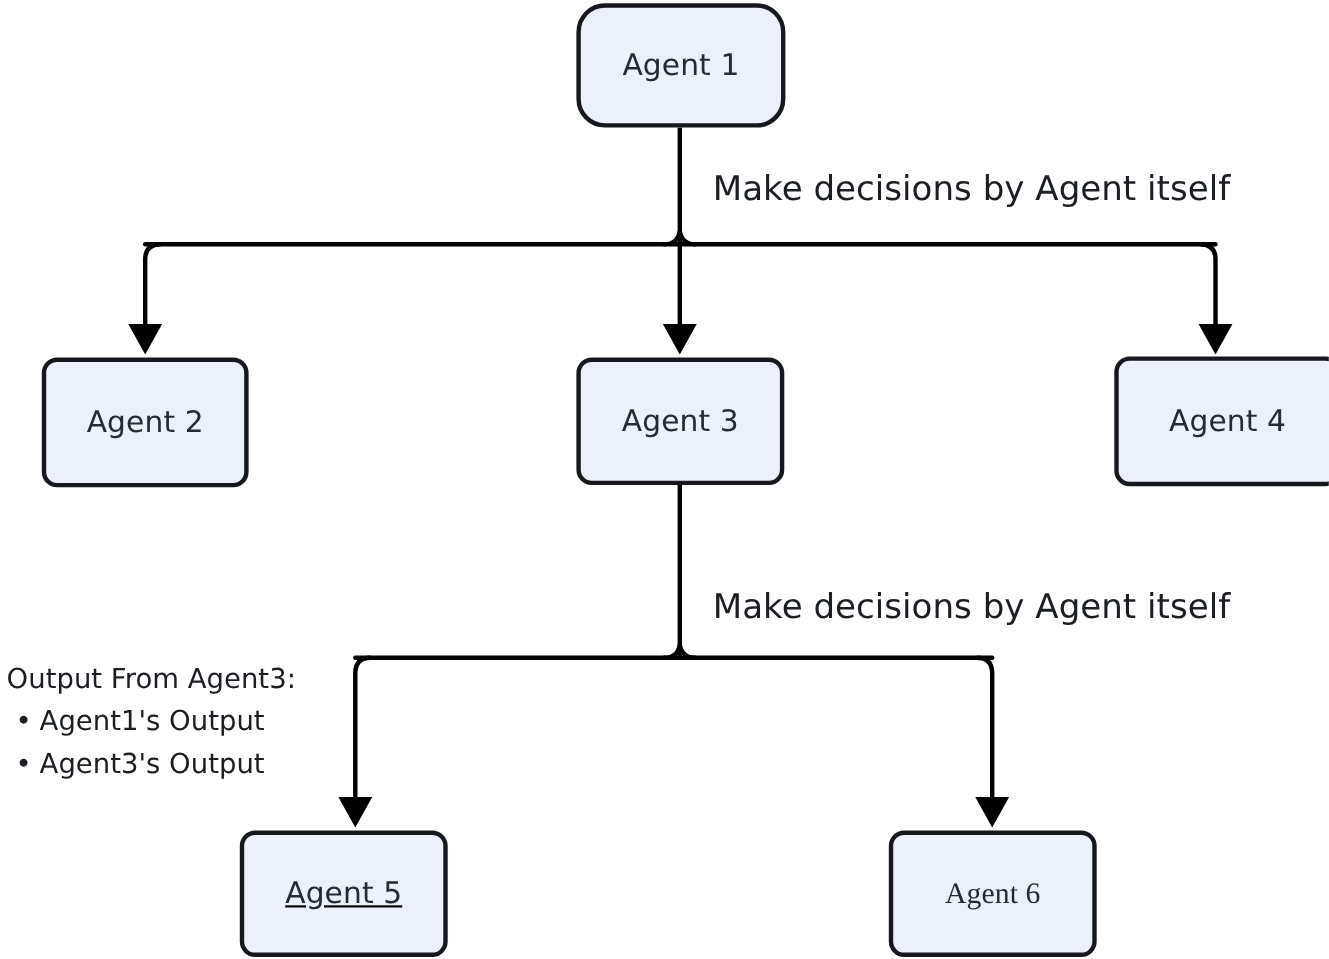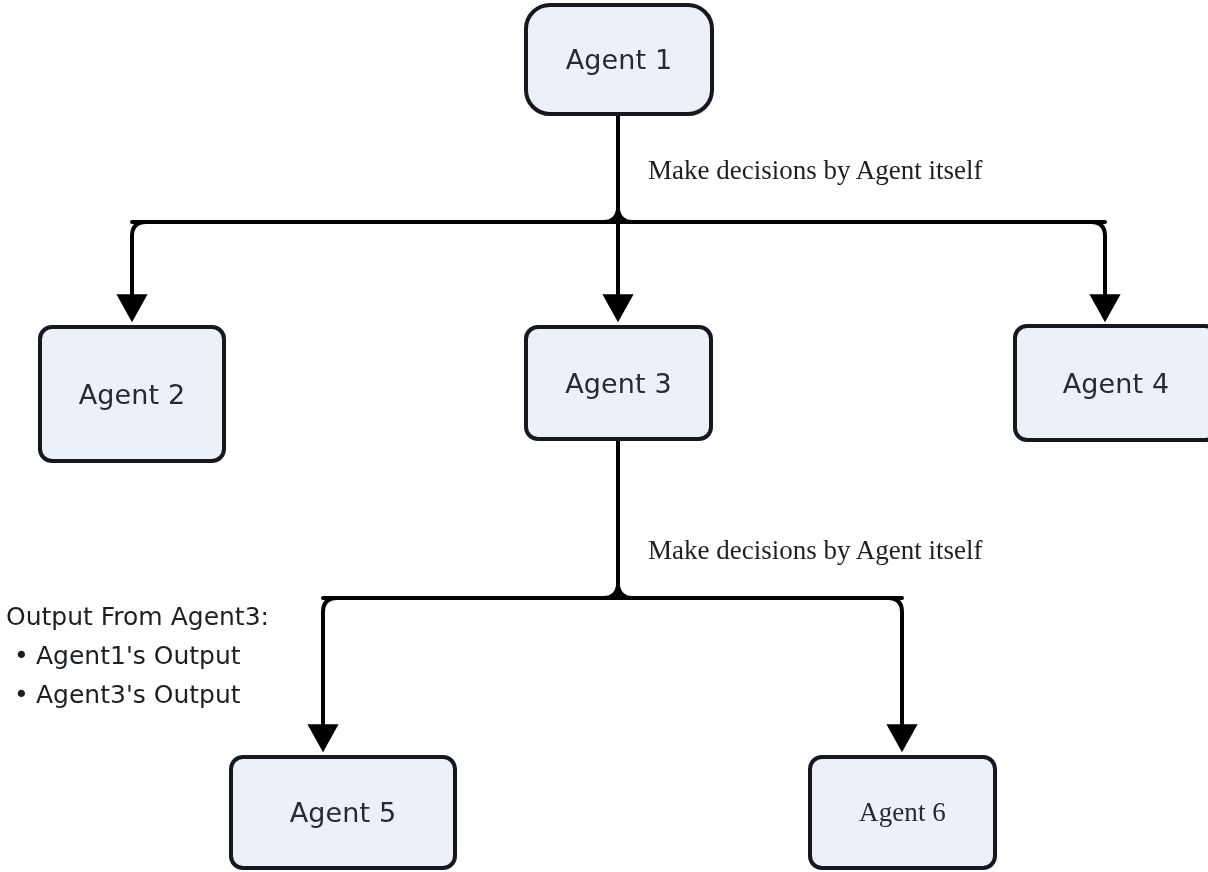--- a/index.html
+++ b/index.html
@@ -43,26 +43,25 @@
   .node-label {
     font-size: 27px;
     line-height: 1;
     color: #252b33;
     letter-spacing: 0.1px;
     white-space: nowrap;
   }
   
   .edge-label {
     position: absolute;
-    font-size: 27px;
+    font-size: 31px;
     line-height: 1.05;
     color: #1b1f24;
     white-space: nowrap;
     z-index: 4;
-    font-family: Liberation Serif, serif;
   }
   
   .context-note {
     position: absolute;
     z-index: 4;
     color: #1b1f24;
   }
   .context-title {
     font-size: 25px;
     line-height: 1.18;
@@ -116,33 +115,33 @@
 
     <path d="M 337 598 Q 323 598 323 612 L 323 737" fill="none" stroke="#000000" stroke-width="4" stroke-linecap="butt" marker-end="url(#arrowhead)"></path>
 
     <path d="M 888 598 Q 902 598 902 612 L 902 737" fill="none" stroke="#000000" stroke-width="4" stroke-linecap="butt" marker-end="url(#arrowhead)"></path>
   </svg>
 
   <div class="node" style="left:524px; top:3px; width:190px; height:113px;border-radius:26px;">
     <span class="node-label">Agent 1</span>
   </div>
 
-  <div class="node" style="left:38px; top:325px; width:188px; height:138px;">
+  <div class="node" style="left:38px; top:325px; width:188px; height:118px;">
     <span class="node-label">Agent 2</span>
   </div>
 
   <div class="node" style="left:524px; top:325px; width:189px; height:116px;">
     <span class="node-label">Agent 3</span>
   </div>
 
   <div class="node" style="left:1013px; top:324px; width:206px; height:118px;">
     <span class="node-label">Agent 4</span>
   </div>
 
-  <div class="node" style="left:229px; top:755px; width:228px; height:115px;">
+  <div class="node" style="left:218px; top:755px; width:189px; height:115px;text-decoration:underline;">
     <span class="node-label">Agent 5</span>
   </div>
 
   <div class="node" style="left:808px; top:755px; width:189px; height:115px;font-family:Liberation Serif, serif;">
     <span class="node-label">Agent 6</span>
   </div>
 
   <div class="edge-label" style="left:648px; top:156px;">Make decisions by Agent itself</div>
 
   <div class="edge-label" style="left:648px; top:536px;">Make decisions by Agent itself</div>

